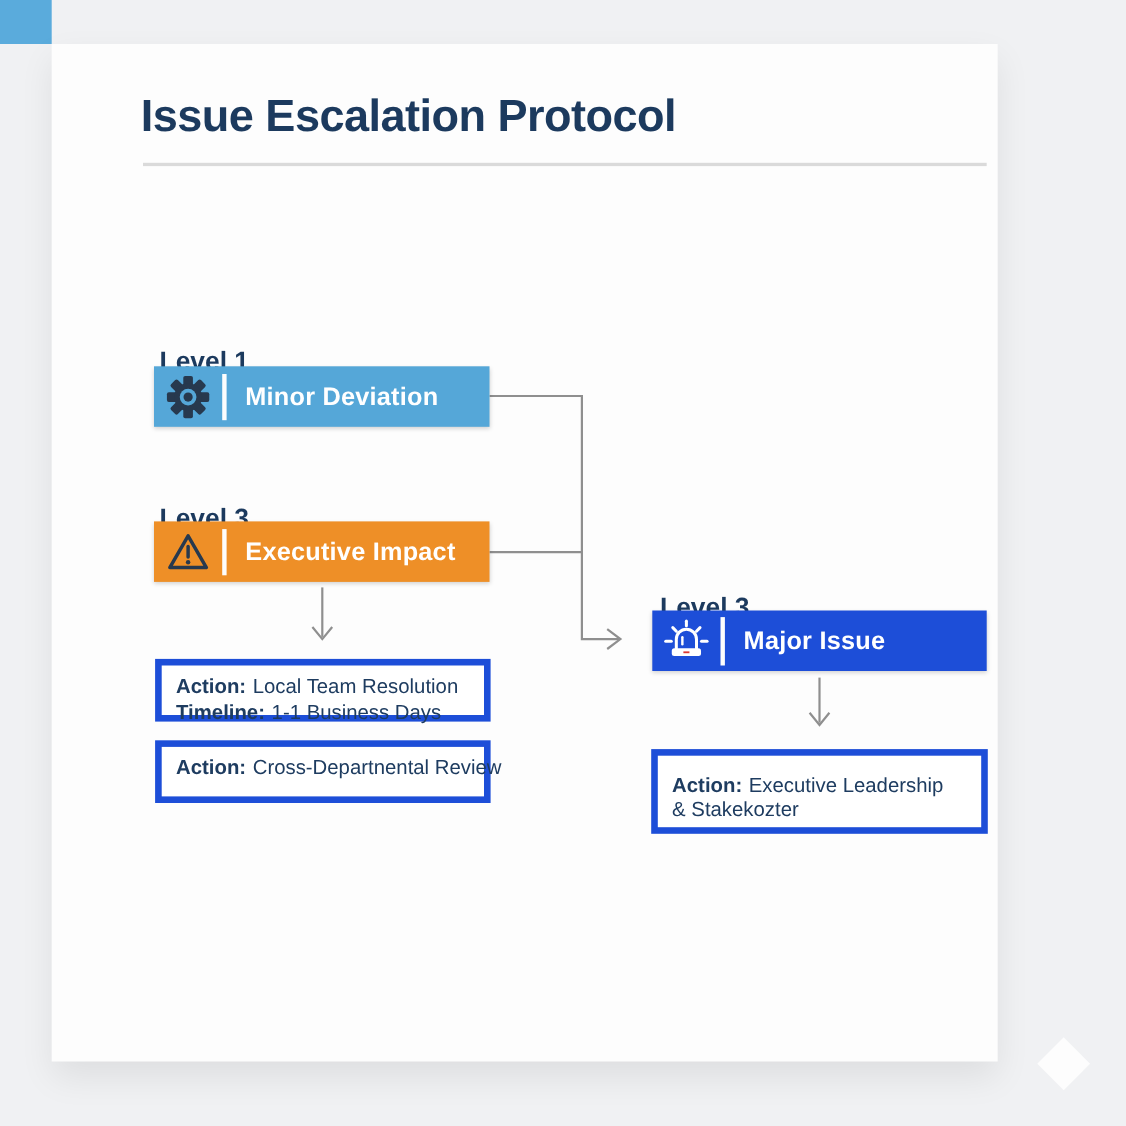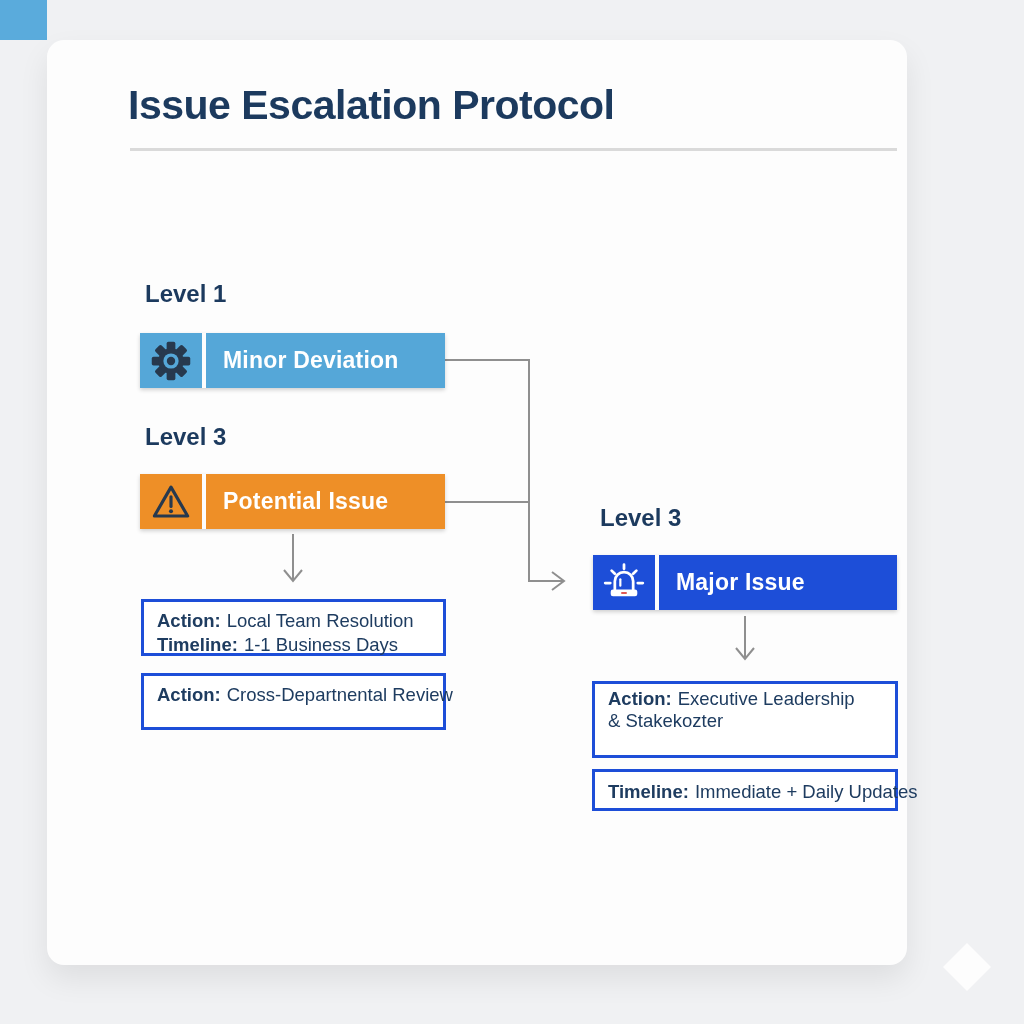--- a/index.html
+++ b/index.html
@@ -6,59 +6,60 @@
   body{
     width:1024px;height:1024px;position:relative;overflow:hidden;
     background:#f0f1f3;
     font-family:"Liberation Sans",sans-serif;
   }
   .corner-accent{
     position:absolute;left:0;top:0;width:47px;height:40px;background:#5aabdc;
   }
   .canvas{
     position:absolute;left:47px;top:40px;width:860px;height:925px;
-    background:#fdfdfd;box-shadow:0 14px 30px rgba(0,0,0,.08);border-radius:17px;
+    background:#fdfdfd;box-shadow:0 14px 30px rgba(0,0,0,.08);
   }
   .corner-star{
     position:absolute;left:903px;top:910px;width:34px;height:34px;
     background:#fdfdfd;transform:rotate(45deg);
   }
   .page-title{
     position:absolute;left:81px;top:42px;
     font-size:41px;font-weight:700;letter-spacing:-.5px;color:#1c3a5e;
   }
   .title-divider{
     position:absolute;left:83px;top:108px;width:767px;height:3px;background:#dadada;
   }
   .lvl-label{
-    position:absolute;font-size:24px;font-weight:700;color:#1c3a5e;
+    position:absolute;font-size:24px;font-weight:700;color:#1c3a5e;margin-top:35px;
   }
   .bar{
     position:absolute;height:55px;display:flex;
     box-shadow:0 2px 4px rgba(0,0,0,.18);
+    align-items:center;
   }
   .bar-blue{background:#55a7d8}
   .bar-orange{background:#ee8f27}
   .bar-red{background:#1d4ed8}
   .icon-cell{
     width:62px;flex:0 0 62px;display:flex;align-items:center;justify-content:center;
     border-right:4px solid #fdfdfd;
   }
   .label-cell{
     flex:1;display:flex;align-items:center;padding-left:17px;
     color:#ffffff;font-size:23px;font-weight:700;letter-spacing:.2px;
   }
   .info-box{
-    position:absolute;background:#ffffff;border:3px solid #1d4ed8;
+    position:absolute;background:#ffffff;border:6px solid #1d4ed8;
     color:#1e3c60;font-size:18.5px;box-sizing:border-box;
   }
   .info-box .line{white-space:nowrap}
   .b{font-weight:700;margin-right:6px}
   .pad2{padding:7px 0 0 13px;line-height:24px}
-  .pad3{padding:4px 0 0 13px;line-height:21.5px}
+  .pad3{padding:16px 0 0 13px;line-height:21.5px}
   .pad1{padding:9px 0 0 13px;line-height:22px}
   svg.connectors{position:absolute;left:0;top:0;pointer-events:none}
 </style>
 </head>
 <body>
 
 <div class="corner-accent"></div>
 
 <div class="canvas">
 
@@ -100,21 +101,21 @@
 
   <div class="lvl-label" style="left:98px;top:383px">Level 3</div>
   <div class="bar bar-orange" style="left:93px;top:434px;width:305px">
     <div class="icon-cell">
       <svg width="42" height="42" viewBox="0 0 48 48">
         <path d="M24 7 L43 40 L5 40 Z" fill="none" stroke="#27394e" stroke-width="3.6" stroke-linejoin="round"></path>
         <line x1="24" y1="18" x2="24" y2="29" stroke="#27394e" stroke-width="3.6" stroke-linecap="round"></line>
         <circle cx="24" cy="34.5" r="2.3" fill="#27394e"></circle>
       </svg>
     </div>
-    <div class="label-cell">Potential Issue</div>
+    <div class="label-cell">Executive Impact</div>
   </div>
 
   <div class="lvl-label" style="left:553px;top:464px">Level 3</div>
   <div class="bar bar-red" style="left:546px;top:515px;width:304px">
     <div class="icon-cell">
       <svg width="44" height="44" viewBox="0 0 48 48">
         <g stroke="#ffffff" fill="none" stroke-linecap="round">
           <path d="M14 31 V22 a10 10 0 0 1 20 0 V31" stroke-width="3"></path>
           <line x1="20" y1="20" x2="20" y2="27" stroke-width="2.4"></line>
           <line x1="3.5" y1="24" x2="9" y2="24" stroke-width="3"></line>
@@ -145,19 +146,14 @@
     </div>
   </div>
 
   <div class="info-box pad3" style="left:545px;top:641px;width:306px;height:77px">
     <div class="line">
       <span class="b">Action:</span><span>Executive Leadership</span>
     </div>
     <div class="line">&amp; Stakekozter</div>
   </div>
 
-  <div class="info-box pad1" style="left:545px;top:729px;width:306px;height:42px">
-    <div class="line">
-      <span class="b">Timeline:</span><span>Immediate + Daily Updates</span>
-    </div>
-  </div>
 
 </div>
 
 </body></html>

